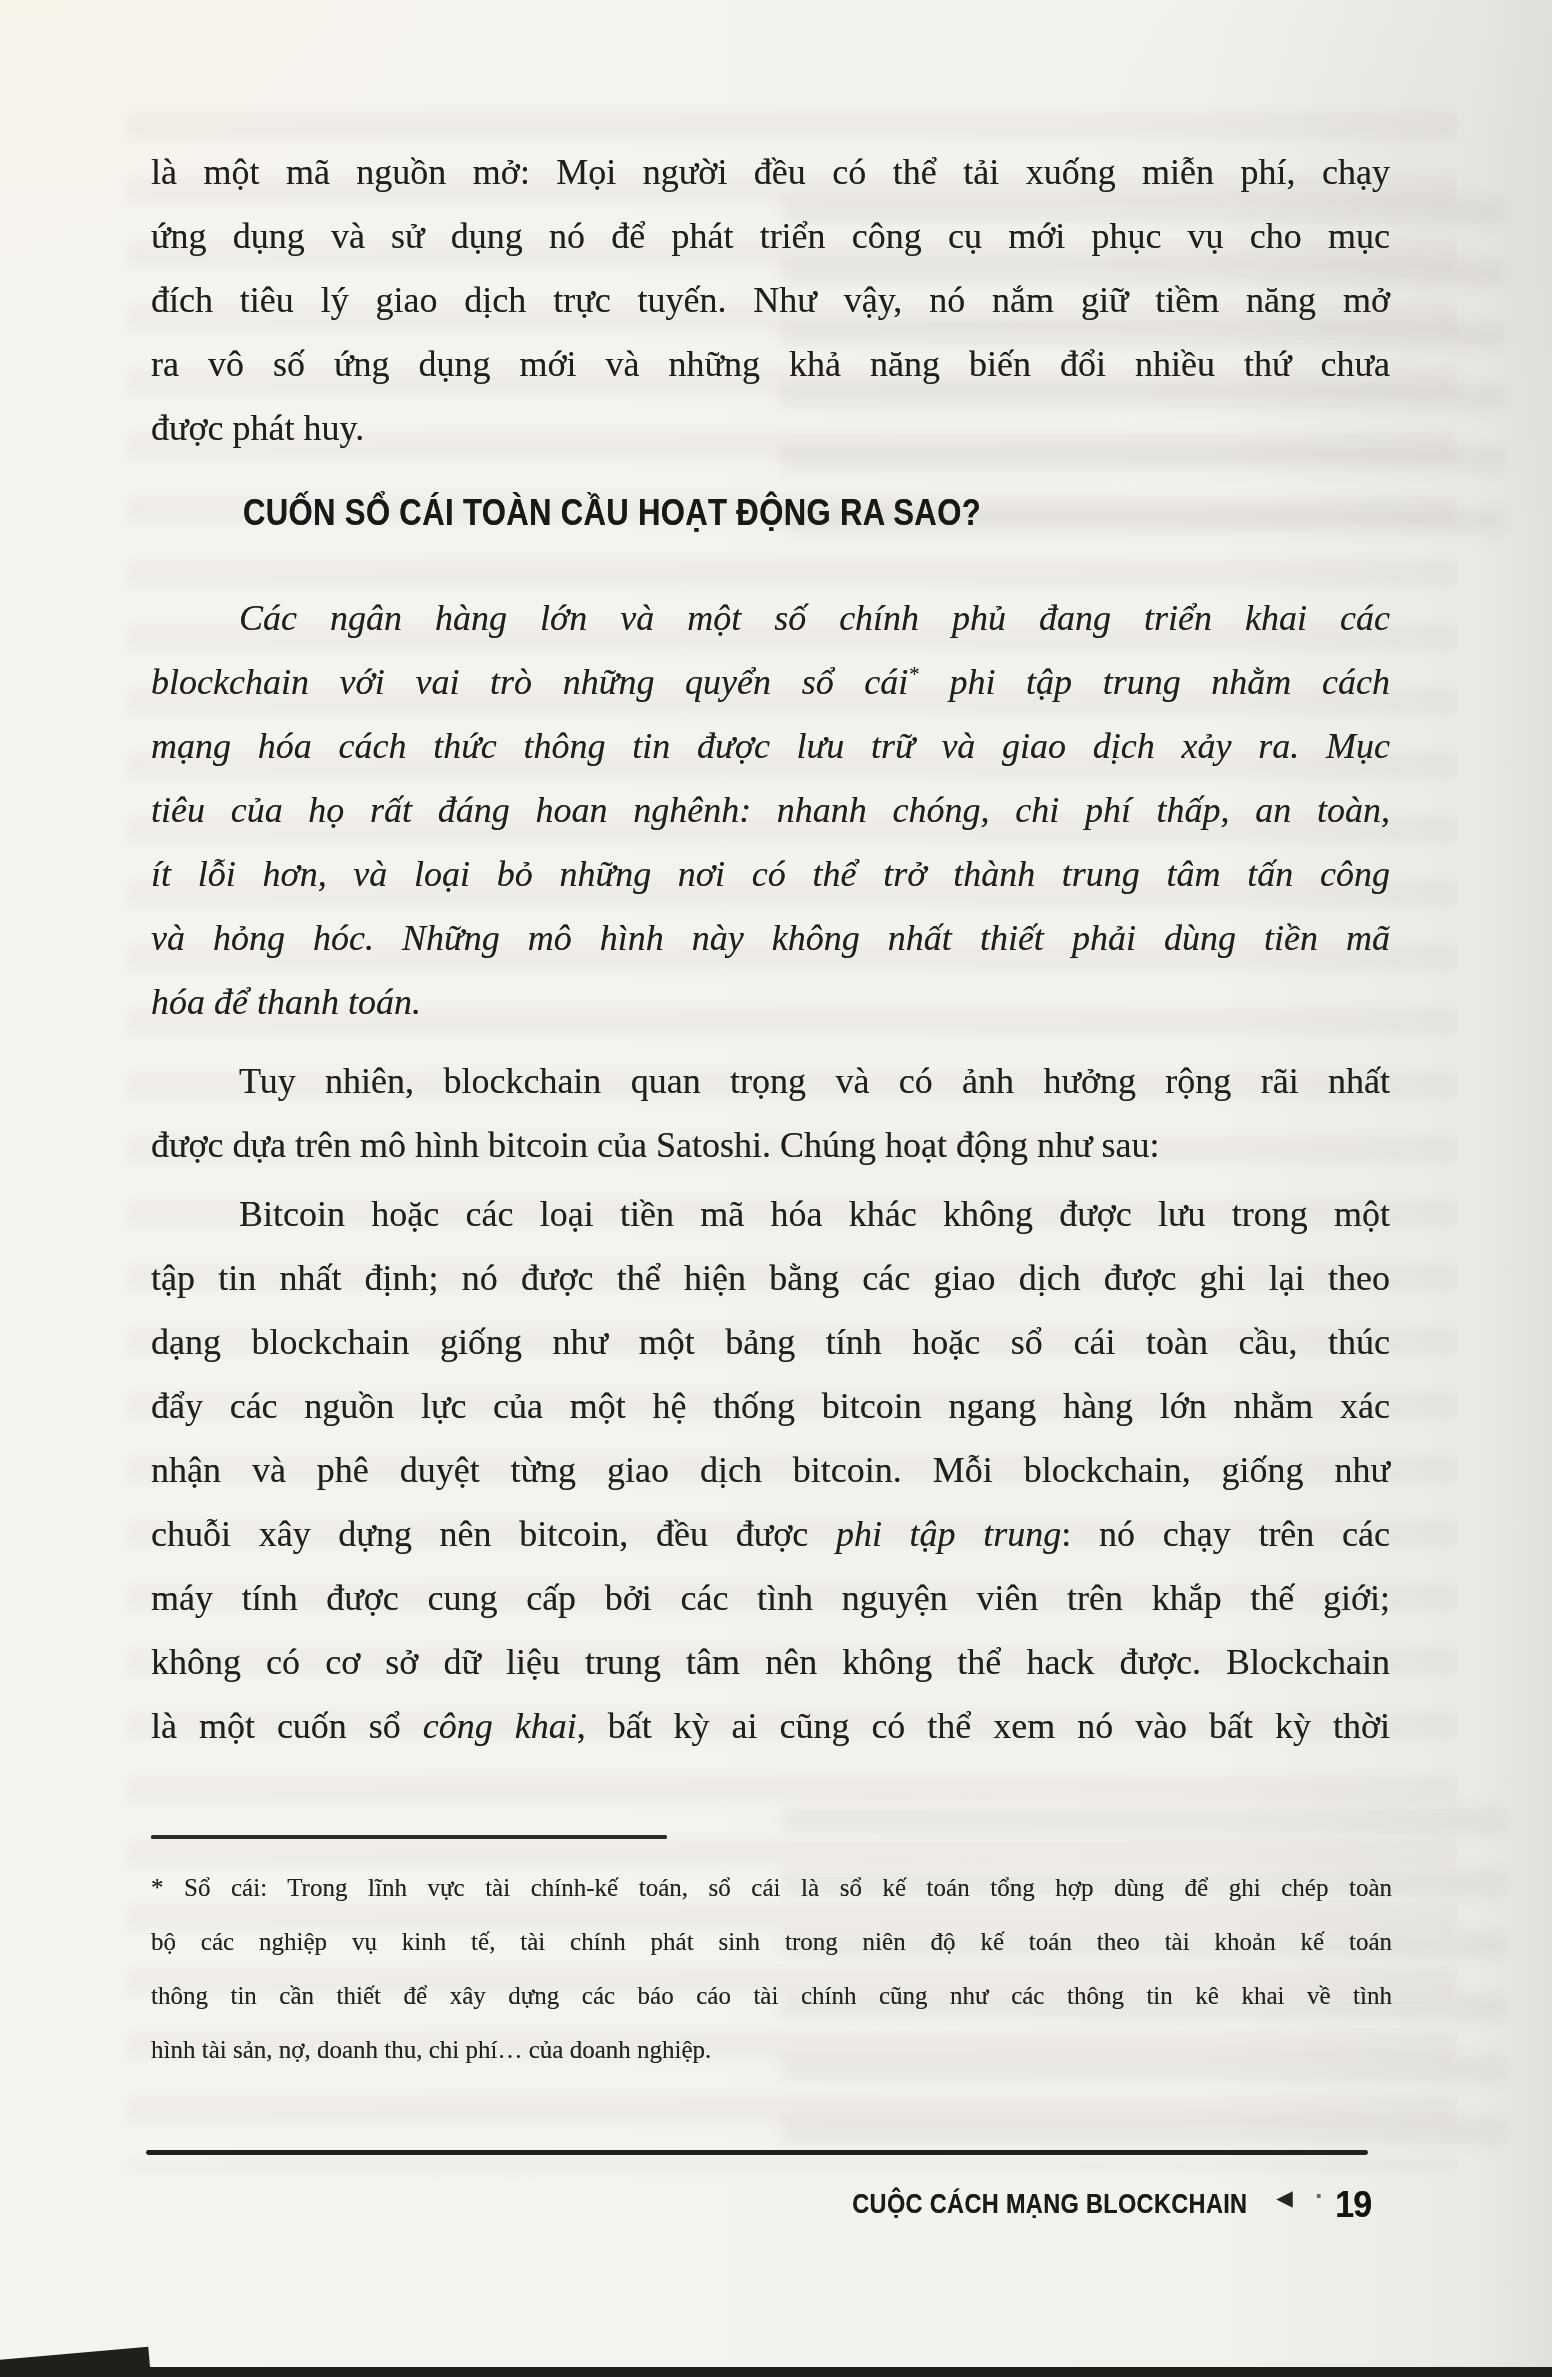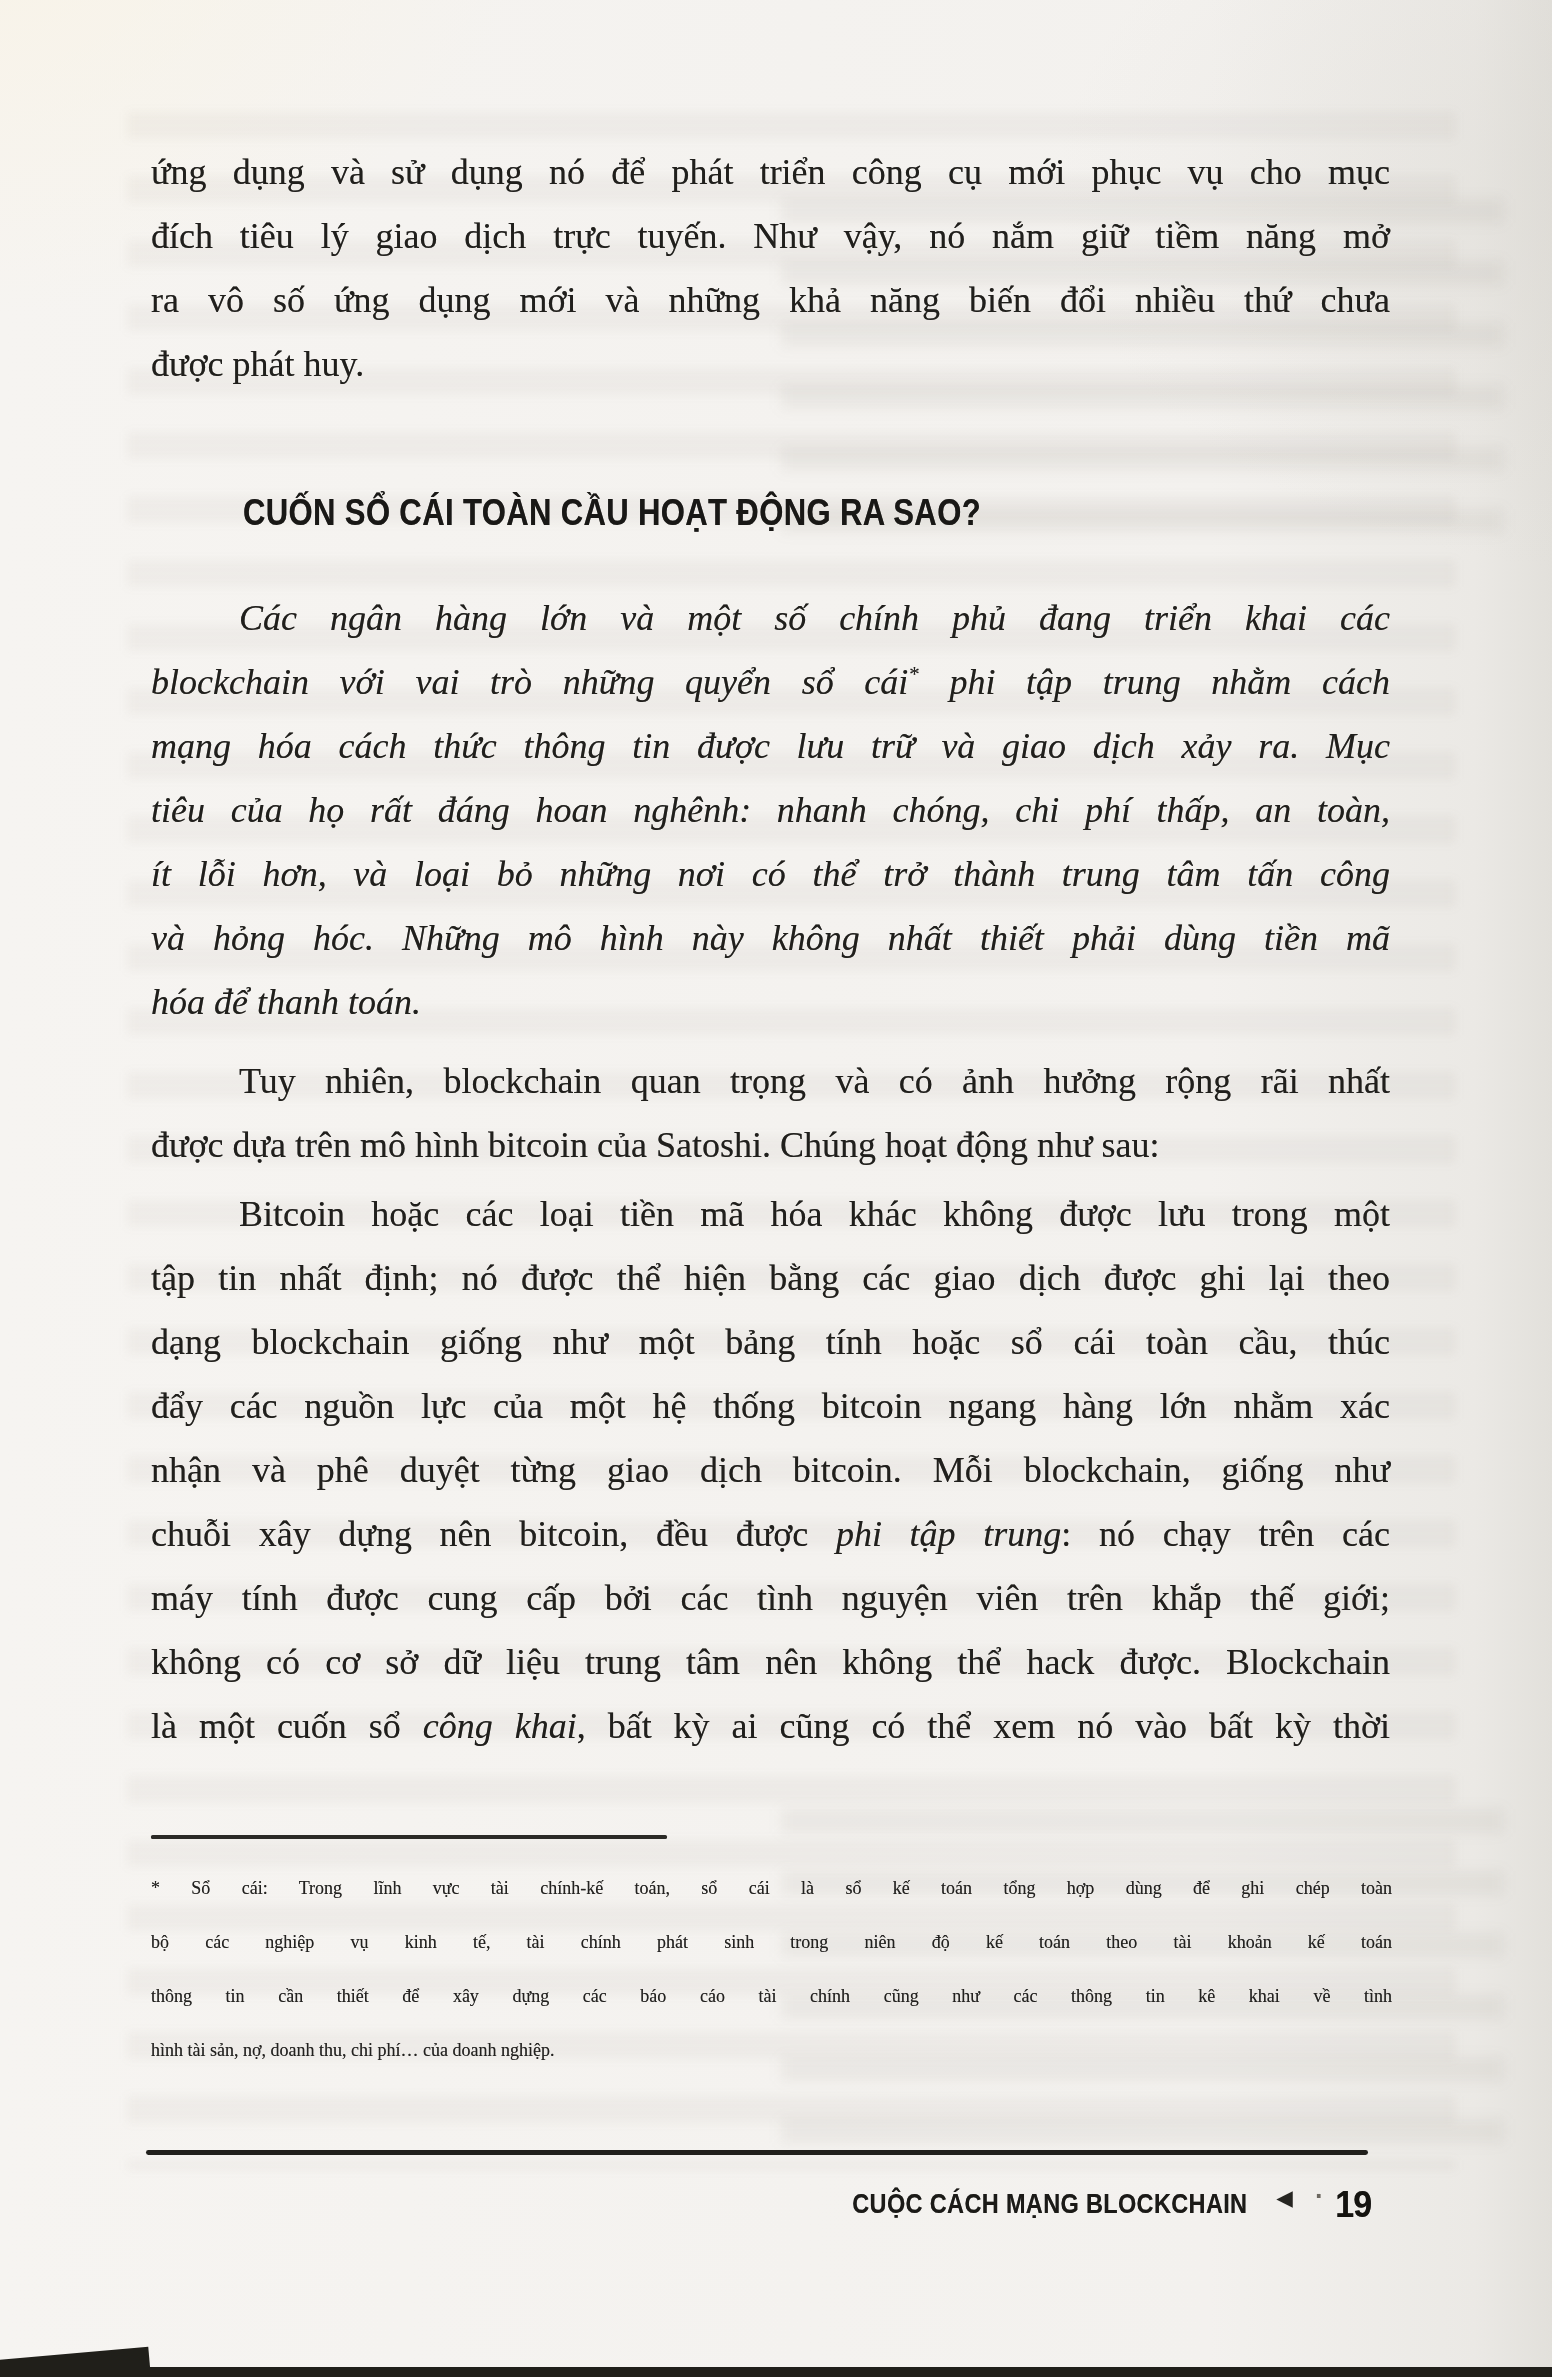--- a/index.html
+++ b/index.html
@@ -35,21 +35,21 @@
   .para{
     position:absolute;left:151px;width:1239px;
   }
   .body-line{
     font-size:36px;line-height:64px;
     color:#201f1c;
     text-shadow:0 0 0.6px rgba(32,31,28,.55);
     white-space:normal;
   }
   .fn-line{
-    font-size:18px;line-height:54px;
+    font-size:25px;line-height:54px;
     color:#232220;
     text-shadow:0 0 0.4px rgba(35,34,32,.5);
   }
   .just{text-align:justify;text-align-last:justify;}
   .it{font-style:italic;}
   .sup{vertical-align:super;font-size:58%;line-height:0;}
 
   #p0{top:140px;}
   #p1{top:586px;font-style:italic;}
   #p2{top:1049px;}
@@ -117,20 +117,21 @@
 </head>
 <body>
 
 <div class="page">
 
   <div class="bleed"></div>
   <div class="bleed2 b2a"></div>
   <div class="bleed2 b2b"></div>
 
   <div class="para" id="p0">
+      <div class="body-line just"><span>là một mã nguồn mở: Mọi người đều có thể tải xuống miễn phí, chạy</span></div>
       <div class="body-line just"><span>ứng dụng và sử dụng nó để phát triển công cụ mới phục vụ cho mục</span></div>
       <div class="body-line just"><span>đích tiêu lý giao dịch trực tuyến. Như vậy, nó nắm giữ tiềm năng mở</span></div>
       <div class="body-line just"><span>ra vô số ứng dụng mới và những khả năng biến đổi nhiều thứ chưa</span></div>
       <div class="body-line"><span>được phát huy.</span></div>
     </div>
 
   <h1 class="heading">CUỐN SỔ CÁI TOÀN CẦU HOẠT ĐỘNG RA SAO?</h1>
 
   <div class="para" id="p1">
       <div class="body-line just" style="text-indent: 88px;"><span>Các ngân hàng lớn và một số chính phủ đang triển khai các</span></div>

